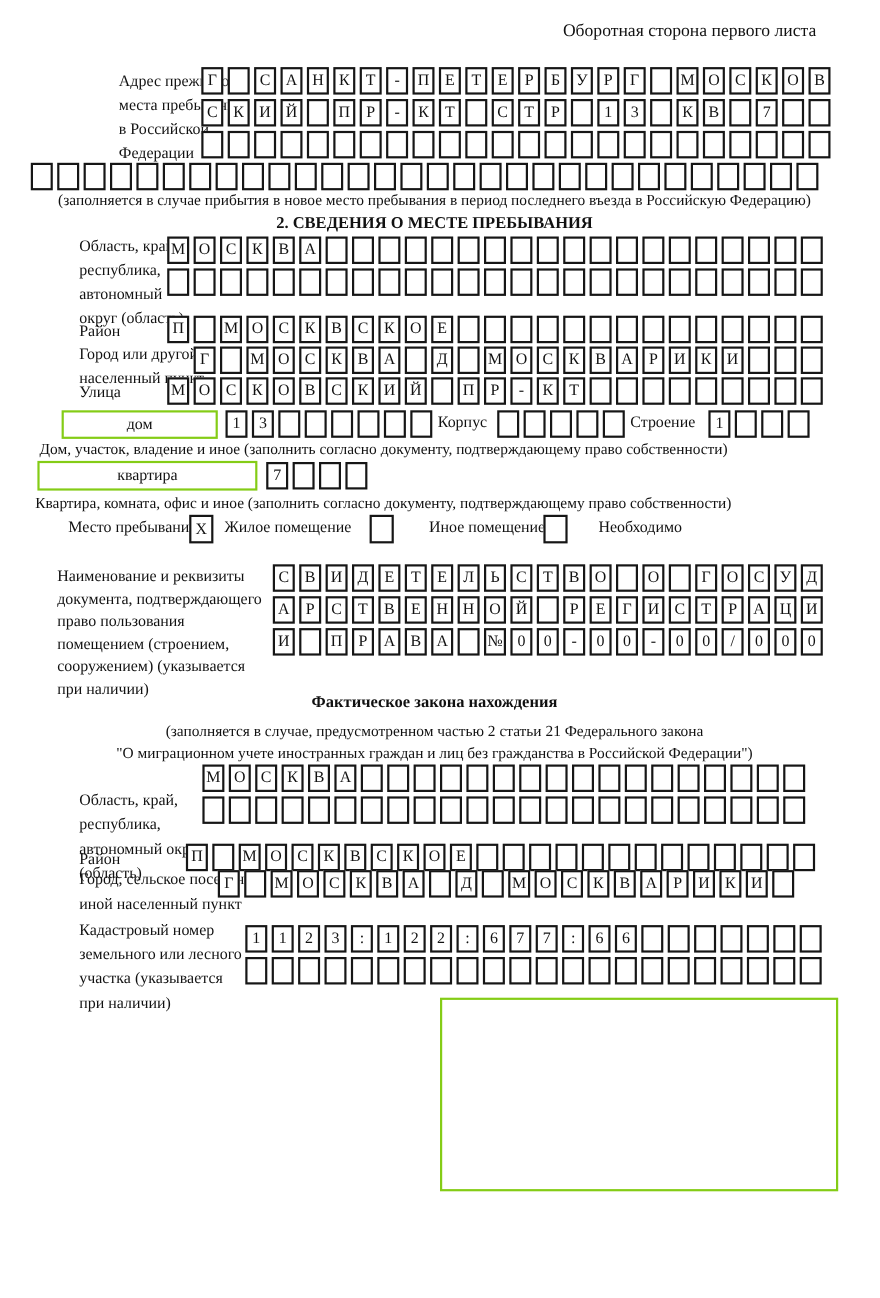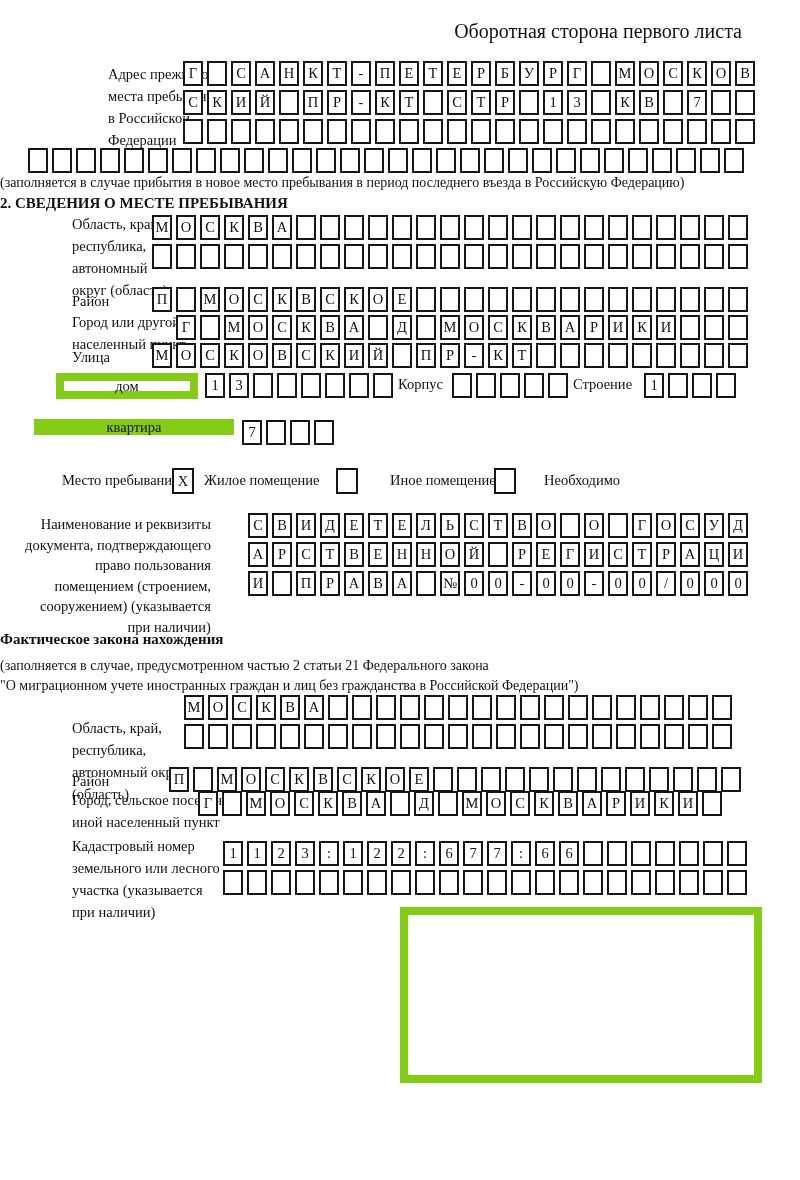--- a/index.html
+++ b/index.html
@@ -2,39 +2,39 @@
 <html><head>
 <meta charset="utf-8">
 <style>
   html,body{margin:0;padding:0;background:#fff;}
   .page{position:relative;width:800px;height:1180px;background:#ffffff;
         font-family:"Liberation Serif",serif;color:#111;overflow:hidden;}
   .abs{position:absolute;}
   .label{font-size:14.5px;line-height:22px;white-space:pre-line;}
   .caption{font-size:14px;white-space:nowrap;}
   .note{font-size:14px;}
-  .center{}
+  .center{text-align:center;}
   .title{font-weight:bold;font-size:15px;}
   .prelines{white-space:pre-line;}
   .cellrow{display:flex;gap:4px;}
   .cell{flex:0 0 20px;width:20px;height:25px;border:2px solid #161616;box-sizing:border-box;
         display:flex;align-items:center;justify-content:center;
         font-size:14.5px;line-height:1;background:#fff;}
-  .bigbox{box-sizing:border-box;border:8px solid #84cc16;display:flex;align-items:center;
+  .bigbox{box-sizing:border-box;border:2px solid #84cc16;display:flex;align-items:center;
           justify-content:center;font-size:14.5px;background:#fff;}
   .checkbox{width:22px;height:26px;border:2px solid #161616;box-sizing:border-box;
             display:flex;align-items:center;justify-content:center;font-size:14.5px;background:#fff;}
   .opt{font-size:14.5px;white-space:nowrap;}
 </style>
 </head>
 <body>
 
 <div class="page">
 
-  <div class="abs" style="top:20px;right:58px;font-size:20px;">Оборотная сторона первого листа</div>
+  <div class="abs" style="top:20px;right:58px;font-size:16px;">Оборотная сторона первого листа</div>
 
   <div class="abs label" style="left:62px;top:63px;margin-left:46px;">Адрес прежнего
 места пребывания
 в Российской
 Федерации</div>
   <div class="abs cellrow" style="left:183px;top:61px;">
       <span class="cell">Г</span>
       <span class="cell"></span>
       <span class="cell">С</span>
       <span class="cell">А</span>
@@ -312,38 +312,40 @@
       <span class="cell"></span>
       <span class="cell"></span>
     </div>
   <div class="abs opt" style="left:573px;top:376px;">Строение</div>
   <div class="abs cellrow" style="left:644px;top:373px;">
       <span class="cell">1</span>
       <span class="cell"></span>
       <span class="cell"></span>
       <span class="cell"></span>
     </div>
-
-  <div class="abs bigbox" style="left:34px;top:419px;width:200px;height:16px;">квартира</div>
+  <div class="abs caption" style="left:36px;top:402px;">Дом, участок, владение и иное (заполнить согласно документу, подтверждающему право собственности)</div>
+
+  <div class="abs bigbox" style="left:34px;top:419px;width:200px;height:27px;">квартира</div>
   <div class="abs cellrow" style="left:242px;top:420px;">
       <span class="cell">7</span>
       <span class="cell"></span>
       <span class="cell"></span>
       <span class="cell"></span>
     </div>
+  <div class="abs caption" style="left:32px;top:451px;">Квартира, комната, офис и иное (заполнить согласно документу, подтверждающему право собственности)</div>
 
   <div class="abs opt" style="left:62px;top:472px;">Место пребывания:</div>
   <div class="abs checkbox" style="left:172px;top:468px;">X</div>
   <div class="abs opt" style="left:204px;top:472px;">Жилое помещение</div>
   <div class="abs checkbox" style="left:336px;top:468px;"></div>
   <div class="abs opt" style="left:390px;top:472px;">Иное помещение</div>
   <div class="abs checkbox" style="left:494px;top:468px;"></div>
   <div class="abs opt" style="left:544px;top:472px;">Необходимо</div>
 
-  <div class="abs label" style="left:25px;top:514px;line-height:20.5px;text-align:right;">Наименование и реквизиты
+  <div class="abs label" style="left:52px;top:514px;line-height:20.5px;">Наименование и реквизиты
 документа, подтверждающего
 право пользования
 помещением (строением,
 сооружением) (указывается
 при наличии)</div>
   <div class="abs cellrow" style="left:248px;top:513px;">
       <span class="cell">С</span>
       <span class="cell">В</span>
       <span class="cell">И</span>
       <span class="cell">Д</span>

